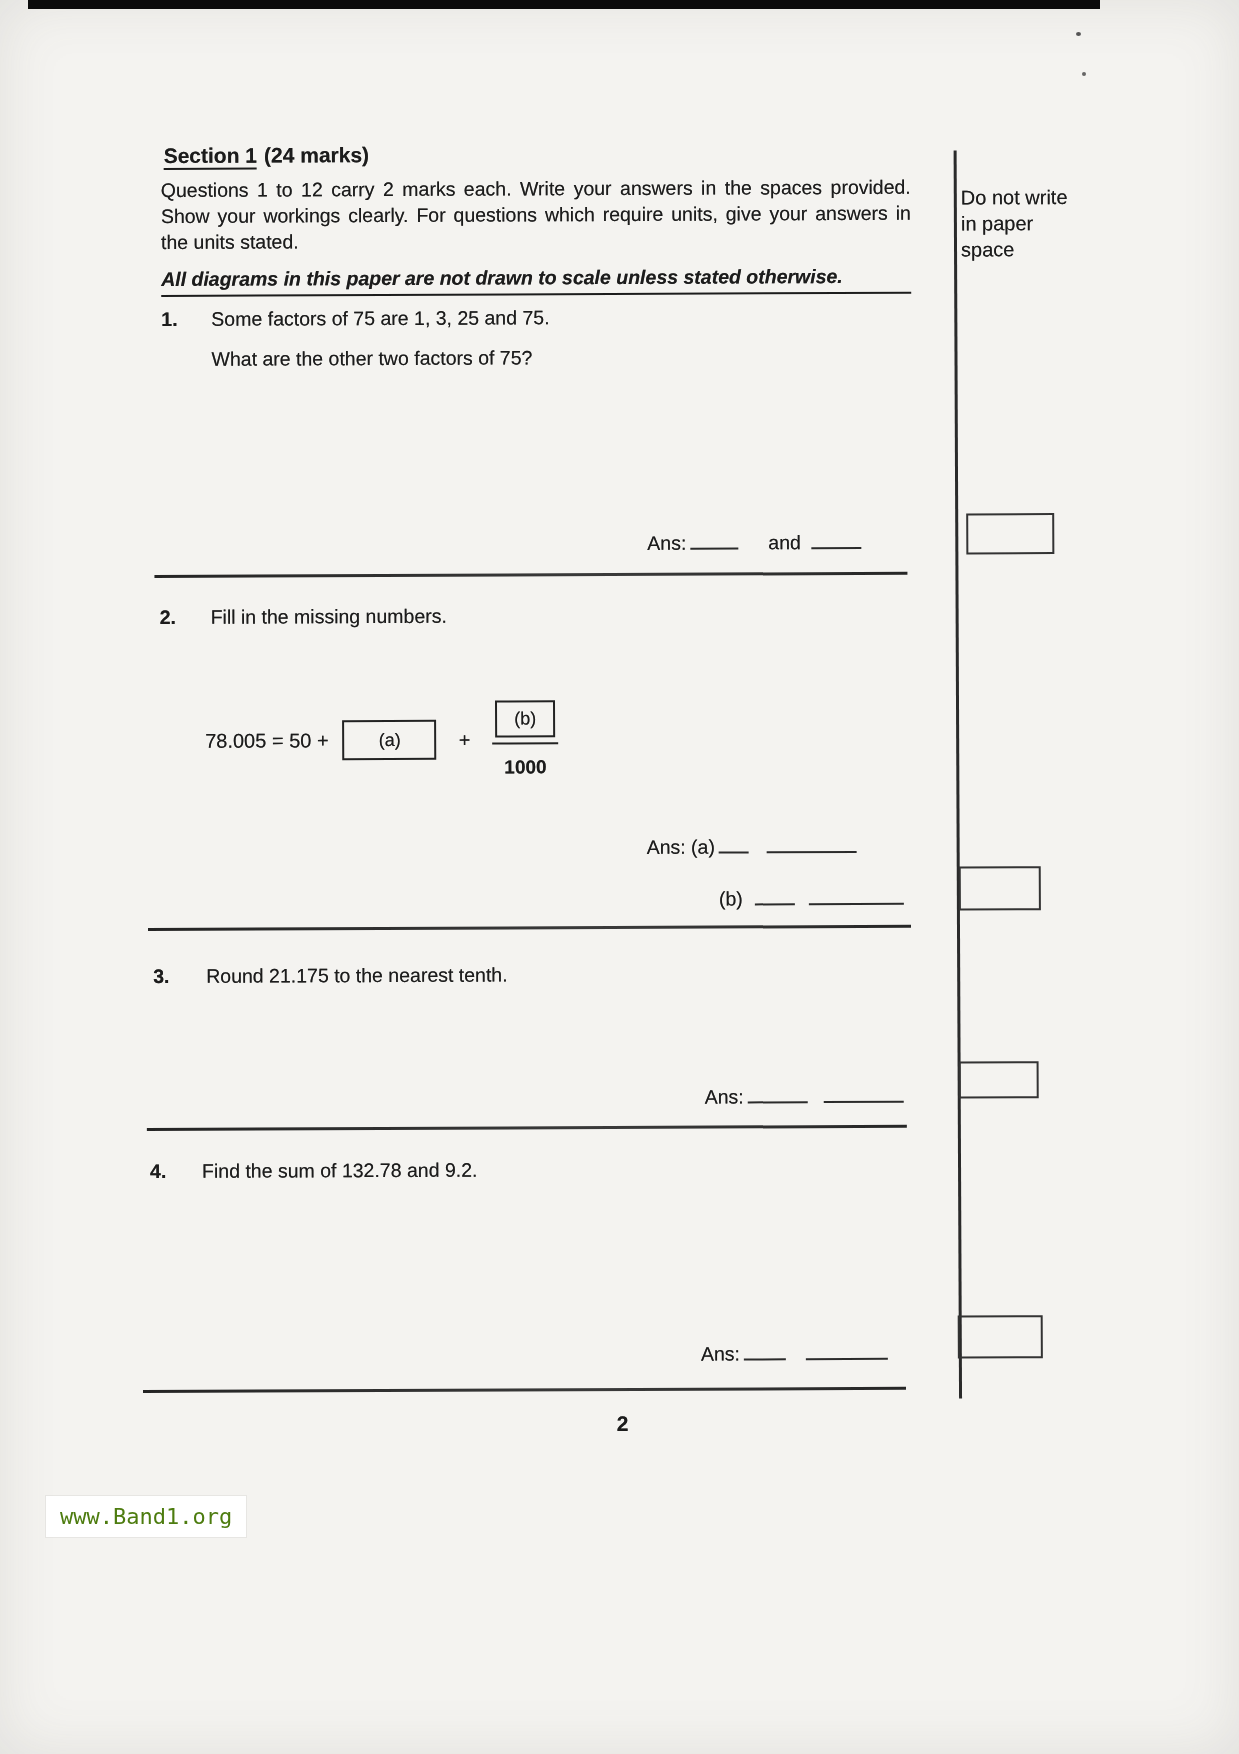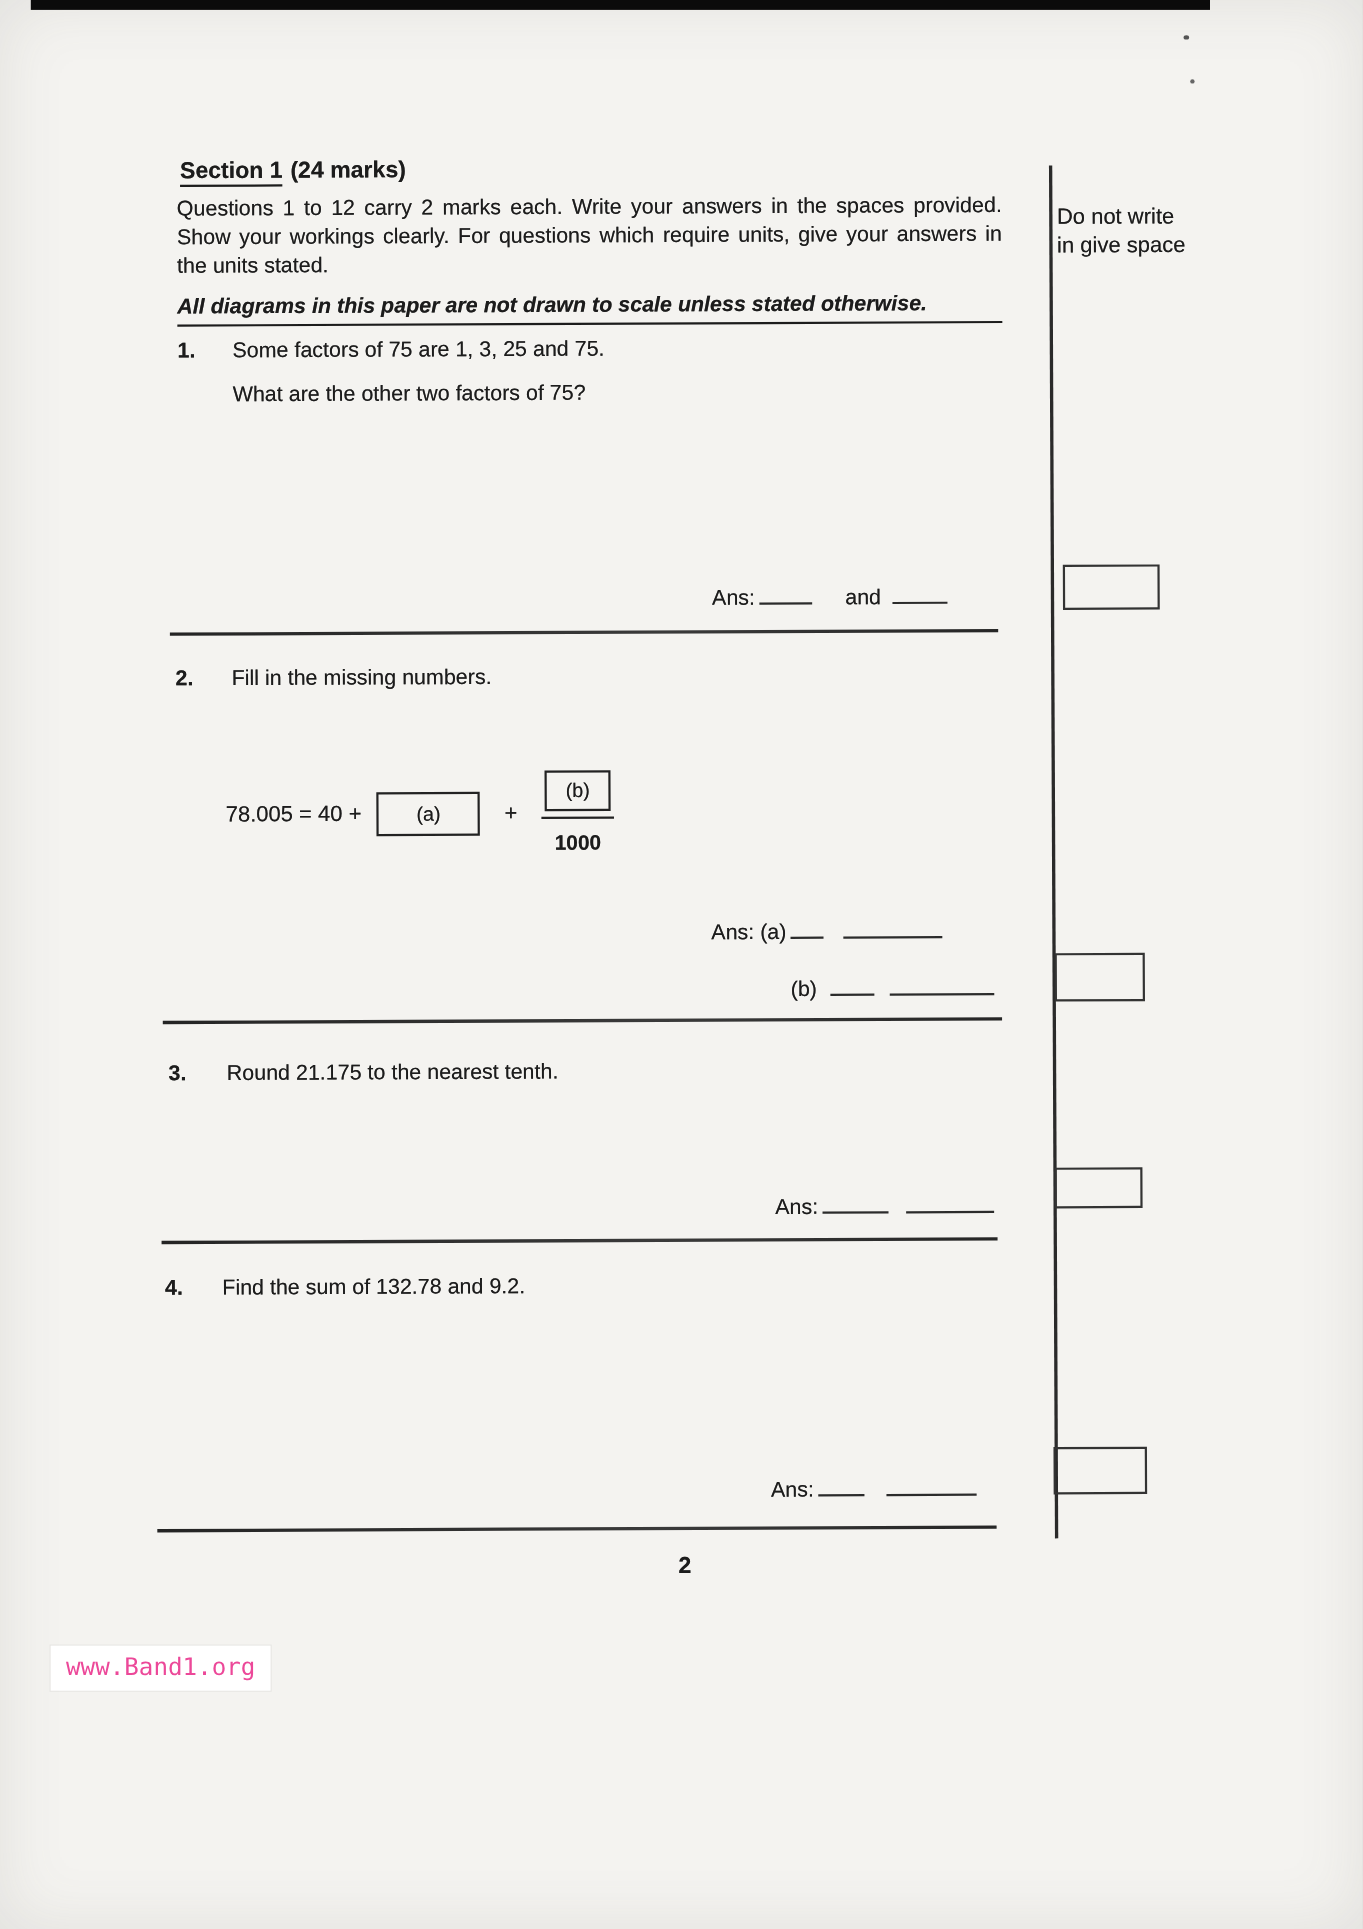--- a/index.html
+++ b/index.html
@@ -86,21 +86,21 @@
   }
   .frac-bar { width:66px; height:0; border-top:2.5px solid #222; }
   .frac-den { font-size:19px; padding-top:12px; font-weight:bold; }
 
   .page-number { position:absolute; left:0; right:0; top:1412px; text-align:center; font-size:21px; font-weight:bold; }
 
   .watermark {
     position:absolute; left:46px; top:1496px;
     background:#ffffff; padding:8px 14px;
     font-family:"DejaVu Sans Mono", monospace;
-    font-size:22px; color:#ec4899;
+    font-size:22px; color:#4d7c0f;
     box-shadow:0 0 0 1px rgba(0,0,0,0.05);
   }
 </style>
 </head>
 <body>
 
 <div class="page">
 
   <div class="top-bar"></div>
   <div class="speck1"></div>
@@ -110,40 +110,40 @@
 
     <div class="section-title txt">
       <span class="ul">Section 1</span><span class="marks">(24 marks)</span>
     </div>
 
     <div class="instructions txt">Questions 1 to 12 carry 2 marks each. Write your answers in the spaces provided. Show your workings clearly. For questions which require units, give your answers in the units stated.</div>
 
     <div class="vrule"></div>
     <div class="margin-note txt">
       <div>Do not write</div>
-      <div>in give space</div>
+      <div>in paper space</div>
     </div>
 
     <div class="scale-note txt">All diagrams in this paper are not drawn to scale unless stated otherwise.</div>
 
     <div class="qnum txt" style="left:163px; top:306px;">1.</div>
     <div class="qtext txt" style="left:213px; top:306px;">Some factors of 75 are 1, 3, 25 and 75.</div>
     <div class="qtext txt" style="left:213px; top:346px;">What are the other two factors of 75?</div>
 
     <div class="ans-line txt" style="left:648px; top:532px;text-align:center;">
       <span>Ans:</span><span class="blank" style="width:48px;"></span><span style="margin-left:26px;">and</span><span class="blank" style="width:50px; margin-left:10px;"></span>
     </div>
     <div class="ansbox ansbox-1"></div>
     <div class="divider divider-1"></div>
 
     <div class="qnum txt" style="left:160px; top:604px;">2.</div>
     <div class="qtext txt" style="left:211px; top:604px;">Fill in the missing numbers.</div>
 
     <div class="equation txt">
-      <span class="eq-left">78.005 = 40 +</span>
+      <span class="eq-left">78.005 = 50 +</span>
       <span class="eq-box-a">
           <span>(a)</span>
         </span>
       <span class="eq-plus">+</span>
       <span class="fraction">
         <span class="eq-box-b">
             <span>(b)</span>
           </span>
         <span class="frac-bar"></span>
         <span class="frac-den">1000</span>

